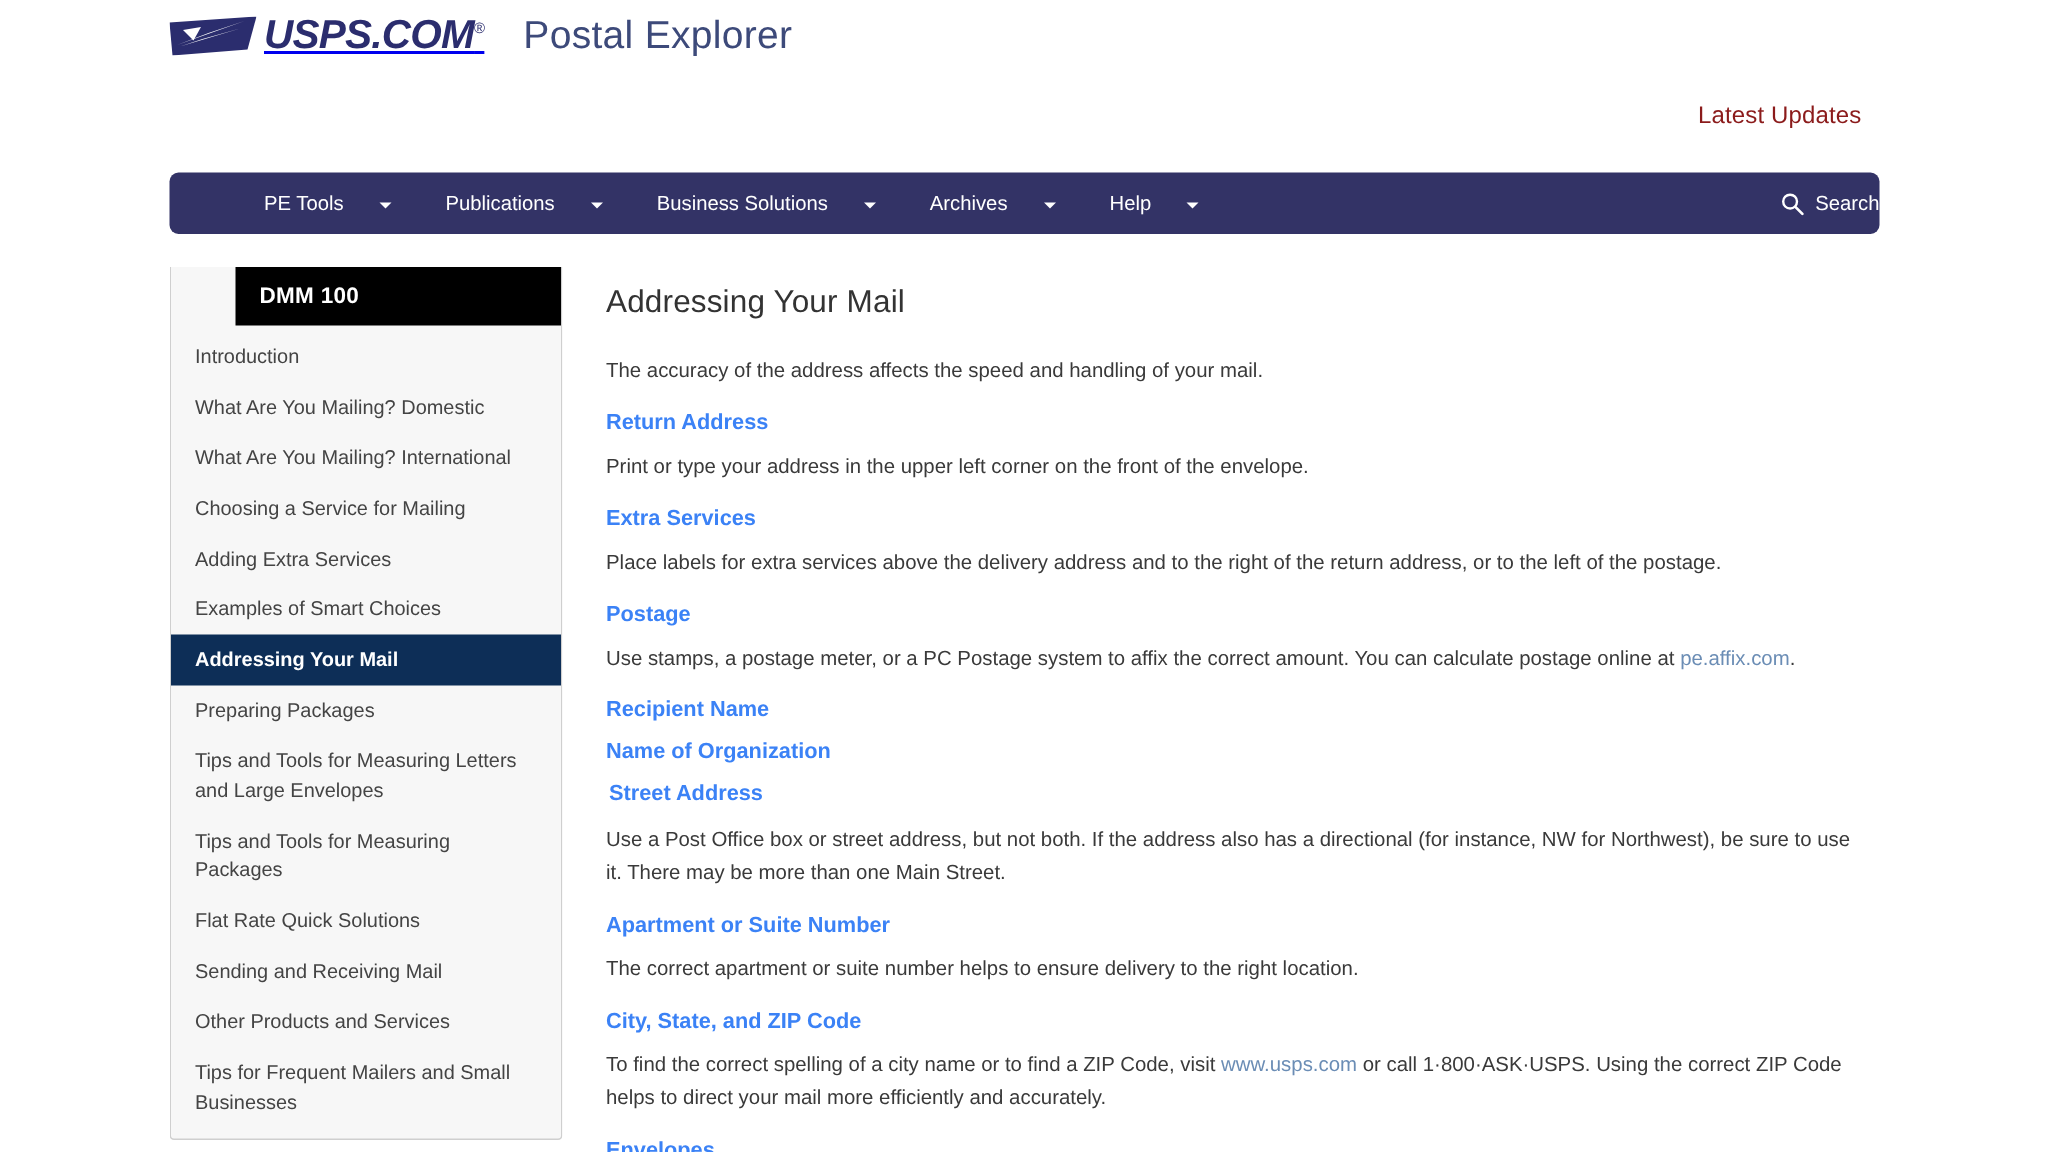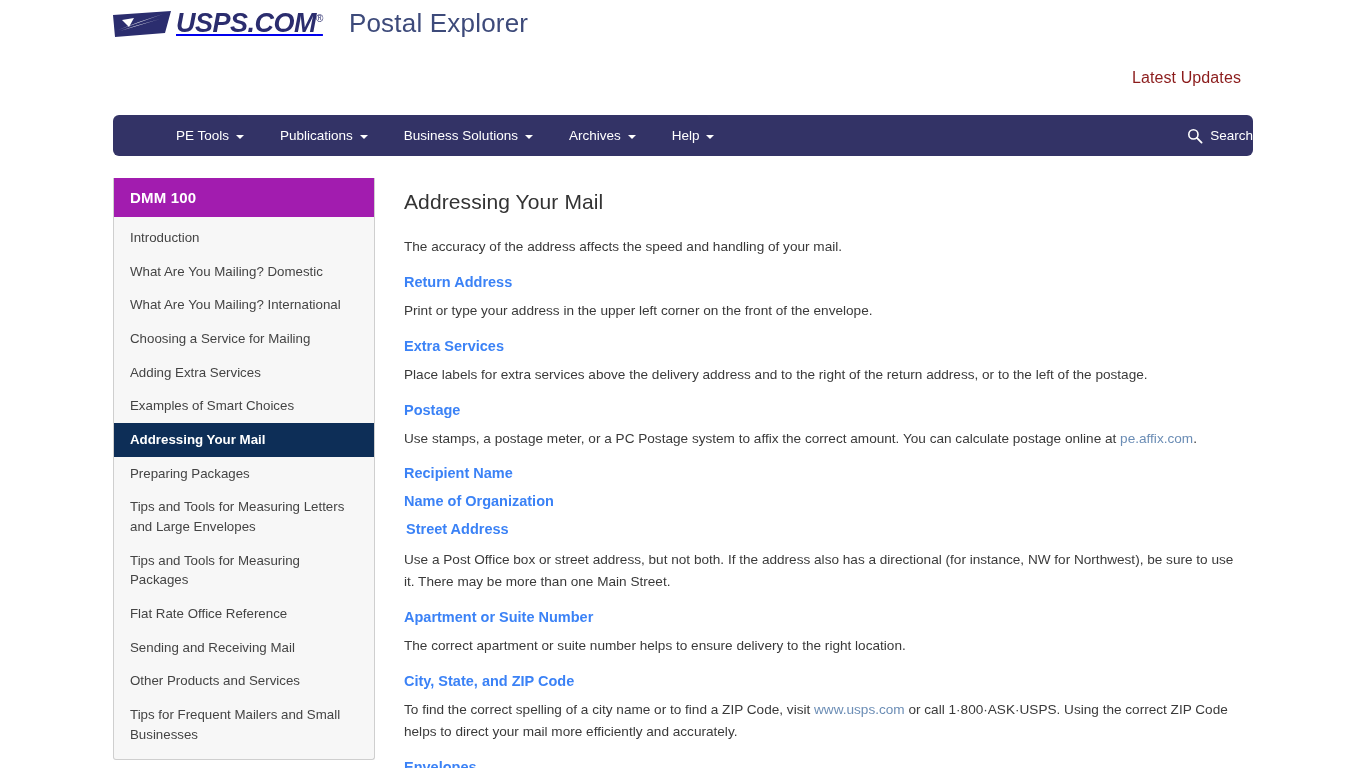--- a/index.html
+++ b/index.html
@@ -73,21 +73,21 @@
     display: flex;
     align-items: center;
   }
   .nav-items { display: flex; align-items: center; margin-left: 45px; }
   .nav-item {
     color: #ffffff;
     font-size: 13.5px;
     padding: 0 18px;
     display: flex;
     align-items: center;
-    gap: 7px;
+    gap: 24px;
     cursor: pointer;
     white-space: nowrap;
   }
   .caret {
     width: 0; height: 0;
     border-left: 4px solid transparent;
     border-right: 4px solid transparent;
     border-top: 4px solid #ffffff;
     display: inline-block;
     margin-top: 2px;
@@ -108,26 +108,27 @@
     position: absolute;
     left: 113px;
     top: 178px;
     width: 262px;
     background: #f7f7f7;
     border: 1px solid #cfcfcf;
     border-top: none;
     border-radius: 0 0 3px 3px;
   }
   .sidebar-header {
-    background: #a21caf;
+    background: #000000;
     color: #ffffff;
     font-size: 15px;
     font-weight: bold;
     padding: 11px 0 11px 16px;
     letter-spacing: 0.2px;
+    margin-left: 43px;
   }
   .sidebar-list { list-style: none; margin: 0; padding: 4px 0 8px 0; }
   .sidebar-item {
     font-size: 13.3px;
     color: #444444;
     padding: 7px 14px 7px 16px;
     line-height: 1.48;
     cursor: pointer;
   }
   .sidebar-item.active {
@@ -224,21 +225,21 @@
       <li class="sidebar-item">Introduction</li>
       <li class="sidebar-item">What Are You Mailing? Domestic</li>
       <li class="sidebar-item">What Are You Mailing? International</li>
       <li class="sidebar-item">Choosing a Service for Mailing</li>
       <li class="sidebar-item">Adding Extra Services</li>
       <li class="sidebar-item">Examples of Smart Choices</li>
       <li class="sidebar-item active">Addressing Your Mail</li>
       <li class="sidebar-item">Preparing Packages</li>
       <li class="sidebar-item">Tips and Tools for Measuring Letters and Large Envelopes</li>
       <li class="sidebar-item">Tips and Tools for Measuring Packages</li>
-      <li class="sidebar-item">Flat Rate Office Reference</li>
+      <li class="sidebar-item">Flat Rate Quick Solutions</li>
       <li class="sidebar-item">Sending and Receiving Mail</li>
       <li class="sidebar-item">Other Products and Services</li>
       <li class="sidebar-item">Tips for Frequent Mailers and Small Businesses</li>
     </ul>
   </div>
 
   <div class="content">
     <h1>Addressing Your Mail</h1>
 
     <p>The accuracy of the address affects the speed and handling of your mail.</p>

